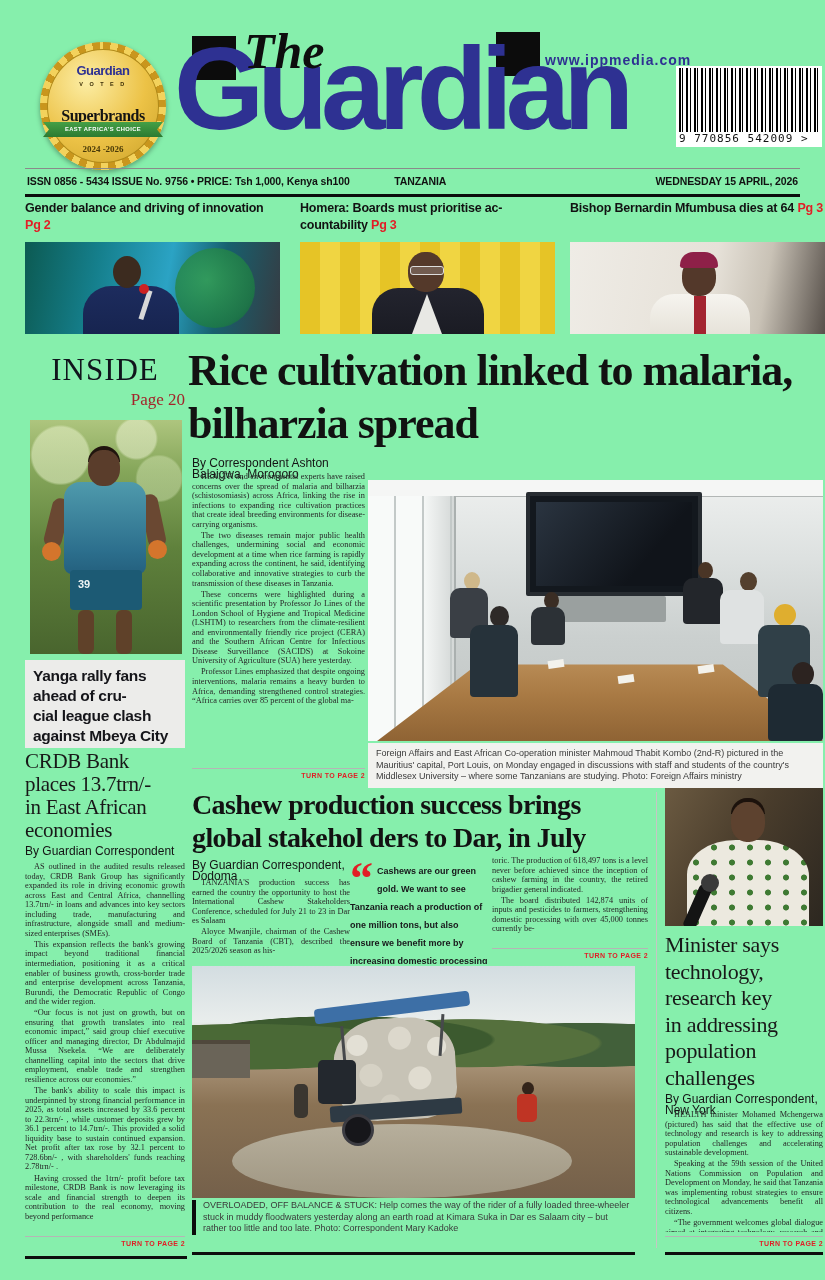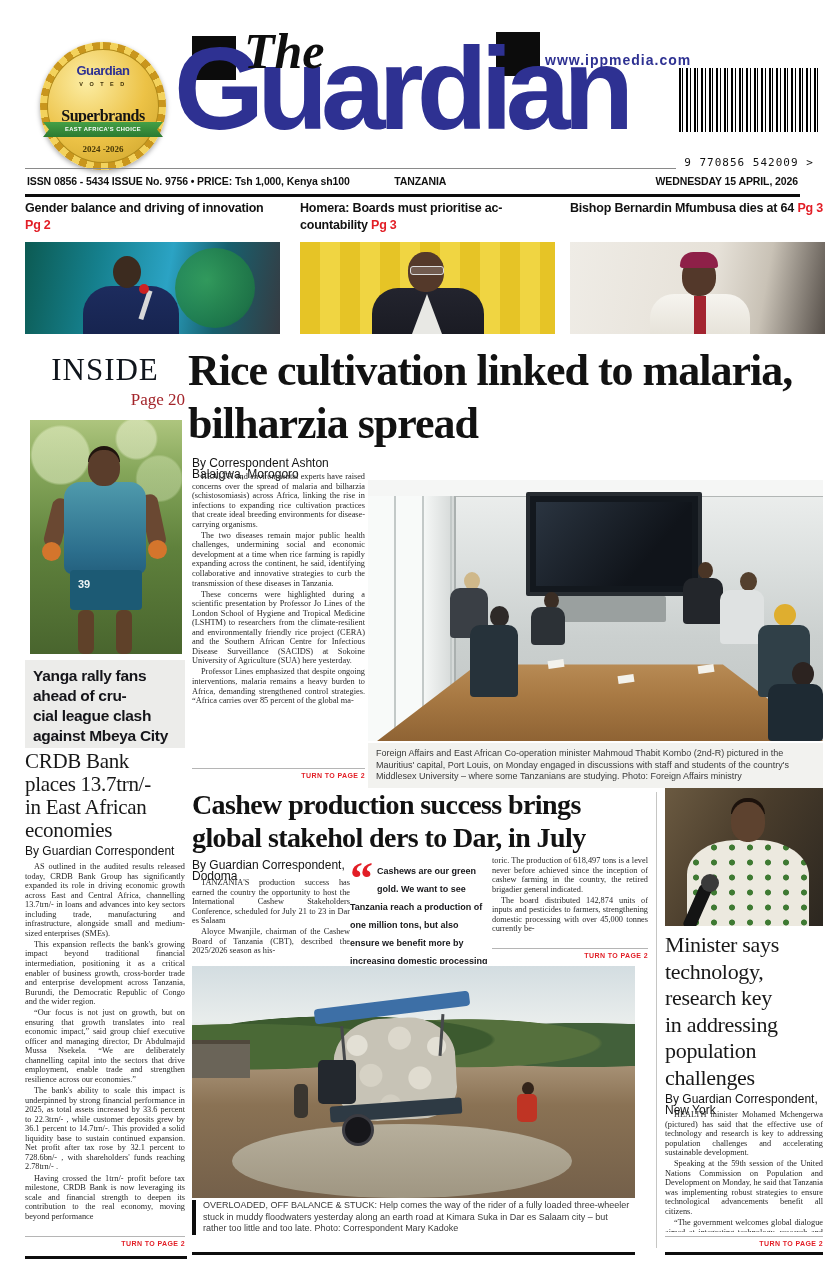--- a/index.html
+++ b/index.html
@@ -1,18 +1,18 @@
 <!DOCTYPE html>
 <html><head>
 <meta charset="utf-8">
 <style>
   html,body { margin:0; padding:0; background:#dfdfdc; }
   .page {
     position:relative; width:825px; height:1280px; margin:0 auto;
-    background:#ffffff; overflow:hidden;
+    background:#86efac; overflow:hidden;
     font-family:"Liberation Sans", sans-serif; color:#1a1a1a;
   }
   .abs { position:absolute; }
 
   
   .badge { left:40px; top:42px; width:126px; height:128px; }
   .badge-burst { position:absolute; inset:0; border-radius:50%;
     background:repeating-conic-gradient(#c9961d 0deg 7deg, #f3d25c 7deg 14deg);
     box-shadow:0 2px 5px rgba(0,0,0,.35); }
   .badge-disc { position:absolute; inset:7px; border-radius:50%;
@@ -30,21 +30,21 @@
 
   .msq { width:44px; height:44px; background:#0c0c0c; }
   .m-the { left:244px; top:22px; font-family:"Liberation Serif", serif; font-style:italic; font-weight:bold;
     font-size:50px; color:#0e0e0e; z-index:3; }
   .m-guardian { left:174px; top:30px; width:600px; font-weight:bold; font-size:116px; line-height:118px;
     letter-spacing:-7px; color:#2e3192; z-index:2; white-space:nowrap; }
   .m-web { left:545px; top:52px; font-weight:bold; font-size:14px; letter-spacing:1px; color:#2e3192; z-index:4; }
   .barcode { left:676px; top:66px; width:140px; background:#fff; padding:2px 3px; z-index:4; }
   .barcode-bars { height:64px;
     background:repeating-linear-gradient(90deg,#000 0 2px,#fff 2px 3px,#000 3px 4px,#fff 4px 7px,#000 7px 9px,#fff 9px 11px,#000 11px 12px,#fff 12px 15px); }
-  .barcode-digits { font-family:"DejaVu Sans Mono", monospace; font-size:11px; text-align:center; letter-spacing:1px; color:#111;margin-top:24px; }
+  .barcode-digits { font-family:"DejaVu Sans Mono", monospace; font-size:11px; letter-spacing:1px; color:#111; }
 
   
   .infobar { left:25px; top:168px; width:775px; height:25px;
     border-top:1px solid #8a8a8a; border-bottom:3px solid #0c0c0c; }
   .infobar span { position:absolute; top:6px; font-weight:bold; font-size:10.5px; letter-spacing:-.1px; color:#111; }
   .ib-issn { left:2px; }
   .ib-country { left:50%; transform:translateX(-35%); }
   .ib-date { right:2px; }
 
   

